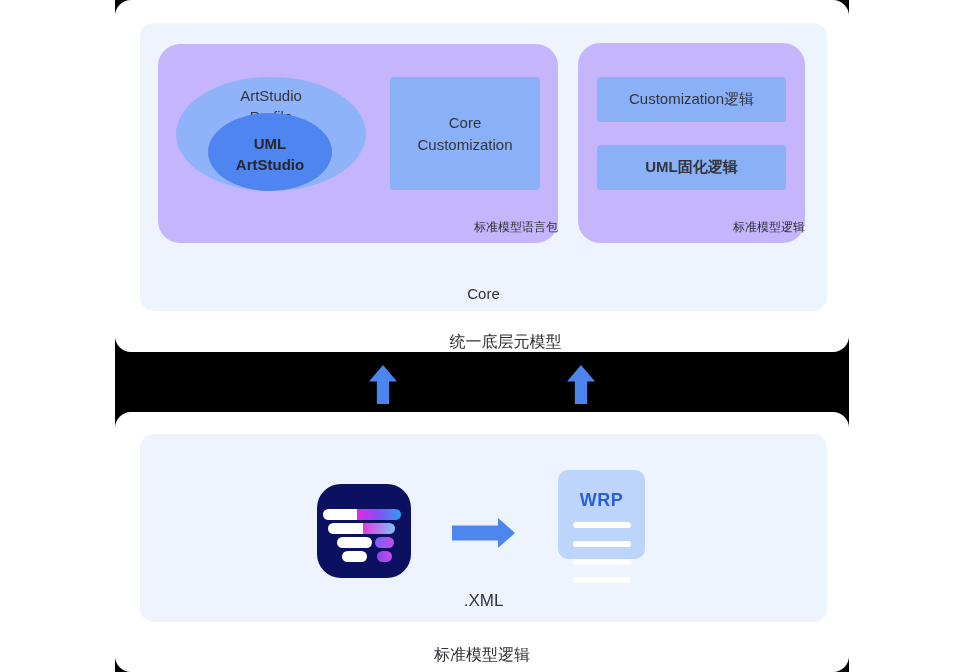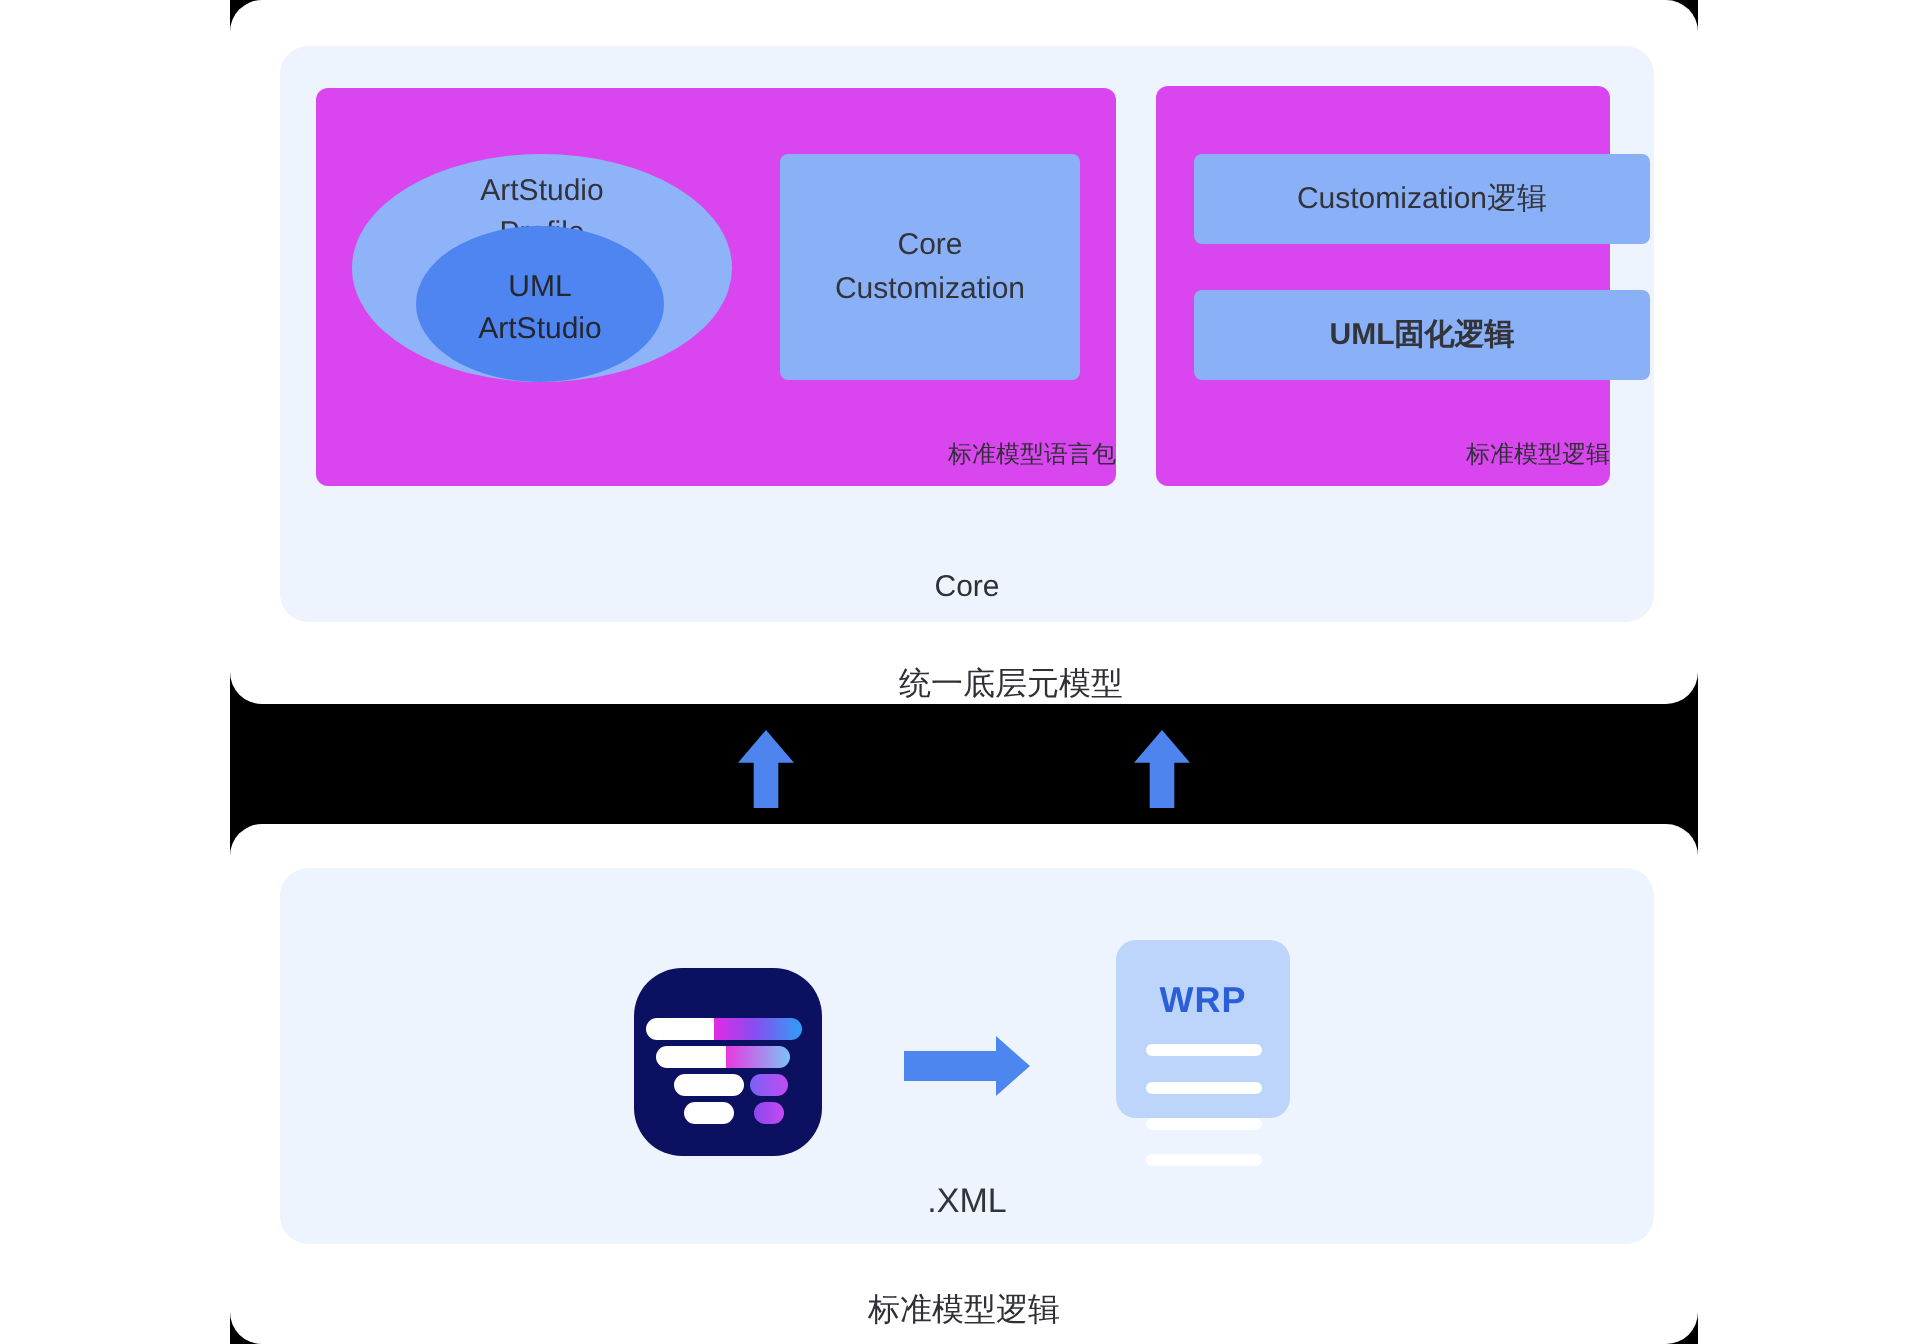--- a/index.html
+++ b/index.html
@@ -26,50 +26,50 @@
   .card-bottom { top:412px; height:260px; }
 
   .panel {
     position:absolute; left:25px; width:687px;
     background:#eef4fe; border-radius:14px;
   }
   .panel-top { top:23px; height:288px; }
   .panel-bottom { top:22px; height:188px; }
 
   .container-box {
-    position:absolute; background:#d946ef; border-radius:6px;
+    position:absolute; background:#c4b5fd; border-radius:22px;
   }
   .lang-box { left:18px; top:21px; width:400px; height:199px; }
   .logic-box { left:438px; top:20px; width:227px; height:200px; }
 
   .box-caption {
     position:absolute; left:0; right:0; bottom:7px; text-align:right;
     font-size:12px; color:#2f3036;
   }
 
   .ellipse-outer {
     position:absolute; left:18px; top:33px; width:190px; height:114px;
     background:#8fb3f8; border-radius:50%;
     text-align:center; padding-top:8px;
     font-size:15px; line-height:21px; color:#33343a;
   }
   .ellipse-inner {
     position:absolute; left:50px; top:69px; width:124px; height:78px;
     background:#4e85f0; border-radius:50%;
     display:flex; flex-direction:column; align-items:center; justify-content:center;
-    font-size:15px; line-height:21px; color:#26272e; padding-top:3px;
+    font-size:15px; line-height:21px; color:#26272e; padding-top:3px;font-weight:bold;
   }
   .core-custom-box {
     position:absolute; left:232px; top:33px; width:150px; height:113px;
     background:#8ab1f7; border-radius:4px;
     display:flex; flex-direction:column; align-items:center; justify-content:center;
     font-size:15px; line-height:22px; color:#33343a;
   }
   .logic-inner {
-    position:absolute; left:19px; width:228px; height:45px;
+    position:absolute; left:19px; width:189px; height:45px;
     background:#8ab0f7; border-radius:4px;
     display:flex; align-items:center; justify-content:center;
     font-size:15px; color:#33343a;
   }
   .logic-inner-1 { top:34px; }
   .logic-inner-2 { top:102px;font-weight:bold; }
 
   .panel-caption {
     position:absolute; left:0; right:0; bottom:9px; text-align:center;
     font-size:15px; color:#2f3036;

